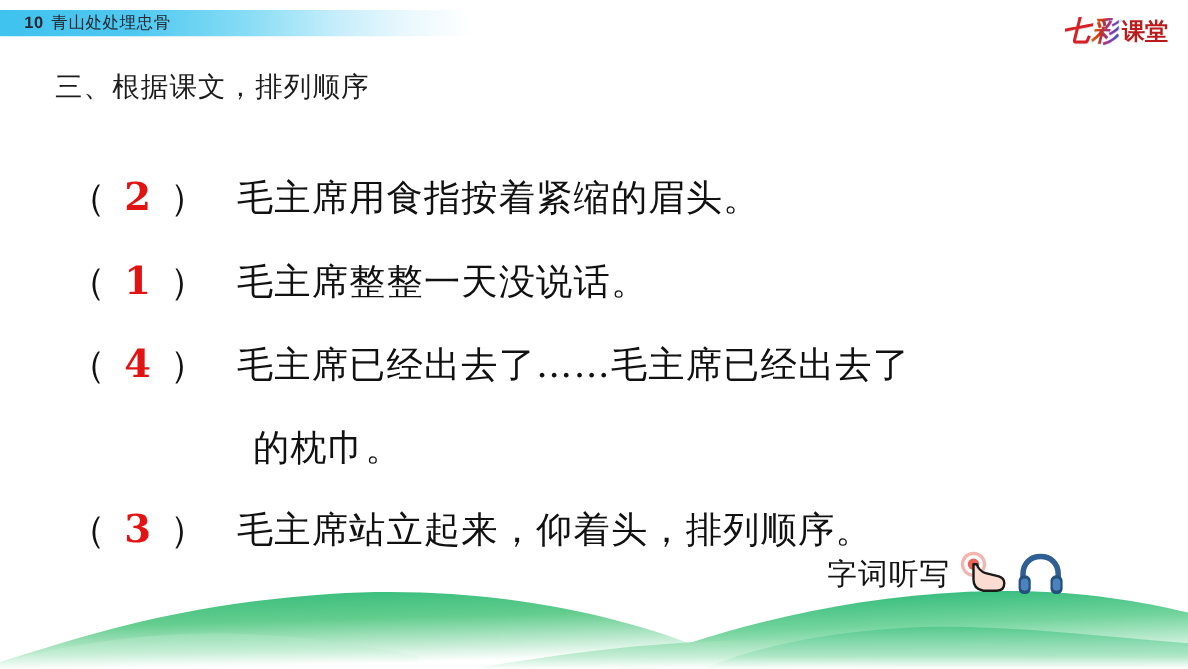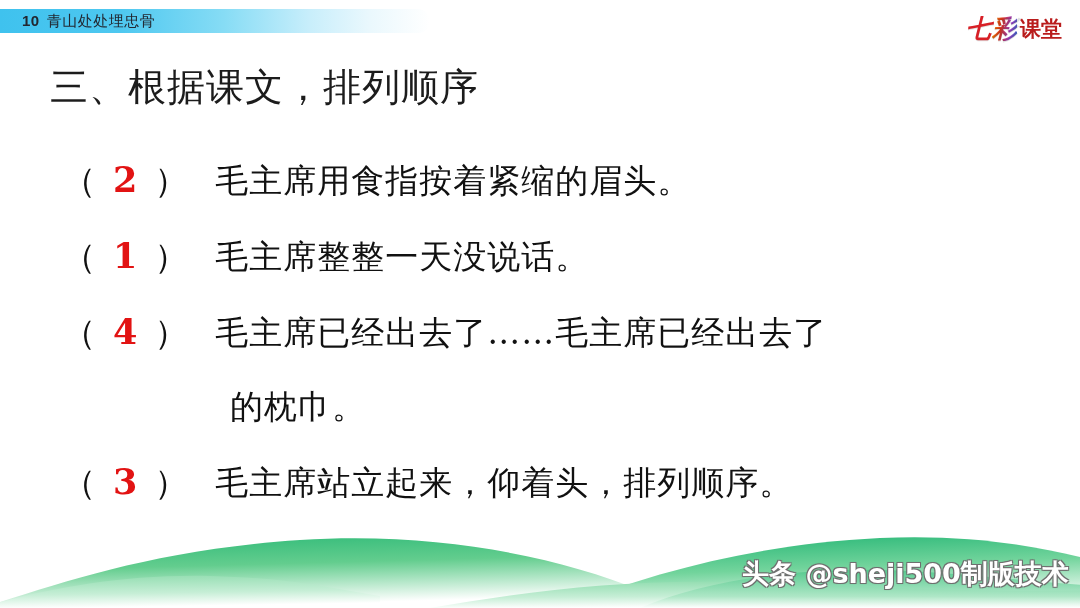--- a/index.html
+++ b/index.html
@@ -86,21 +86,21 @@
     color: #b91c1c;
     line-height: 1;
     letter-spacing: 0px;
   }
 
   
   .section-heading {
     position: absolute;
     left: 50px;
     top: 62px;
-    font-size: 38px;
+    font-size: 25px;
     color: #1c1c1c;
     letter-spacing: 1px;
     white-space: nowrap;
     font-family: "DejaVu Sans", "Liberation Sans", sans-serif;
   }
 
   
   .qlist {
     position: absolute;
     left: 62px;
@@ -255,16 +255,33 @@
 
     <path d="M 560 110 C 660 72, 760 46, 880 40 C 970 36, 1040 48, 1100 64 L 1100 110 Z" fill="url(#hillB)"></path>
 
     <path d="M -20 110 C 40 92, 120 76, 210 78 C 290 80, 330 90, 380 98 L 380 110 Z" fill="url(#hillC)"></path>
 
     <path d="M 430 110 C 520 94, 620 82, 720 84 C 840 86, 960 96, 1100 92 L 1100 110 Z" fill="url(#hillC)"></path>
 
     <path d="M 640 110 C 700 84, 790 70, 880 72 C 960 74, 1030 84, 1100 88 L 1100 110 Z" fill="url(#hillD)" opacity="0.85"></path>
   </svg>
 
-
-  <div class="watermark">头条 @sheji500制版技术</div>
+  <div class="dictation">
+    <span class="dictation-label">字词听写</span>
+
+    <svg class="tap-icon" width="48" height="44" viewBox="0 0 48 44">
+      <circle cx="15" cy="13" r="10" fill="none" stroke="#f2b6b0" stroke-width="3"></circle>
+      <circle cx="15" cy="13" r="5.2" fill="#e8655a"></circle>
+      <path d="M15 13 L15 27 C15 32, 18 36, 24 37 L36 37 C41 37, 43 34, 43 30
+               C43 27, 41 25, 38 24 L26 21 C22 20, 19 16, 18 13 Z" fill="#fbdcd2" stroke="#1a1a1a" stroke-width="2.2" stroke-linejoin="round"></path>
+    </svg>
+
+    <svg class="headset-icon" width="44" height="40" viewBox="0 0 44 40">
+      <path d="M6 28 L6 20 C6 10, 13 4, 22 4 C31 4, 38 10, 38 20 L38 28" fill="none" stroke="#2f5f93" stroke-width="5" stroke-linecap="round"></path>
+      <rect x="2" y="21" width="11" height="17" rx="5" fill="#24507e"></rect>
+      <rect x="31" y="21" width="11" height="17" rx="5" fill="#24507e"></rect>
+      <rect x="4" y="24" width="7" height="11" rx="3.5" fill="#4c82bd"></rect>
+      <rect x="33" y="24" width="7" height="11" rx="3.5" fill="#4c82bd"></rect>
+    </svg>
+  </div>
+
 
 </div>
 
 </body></html>

